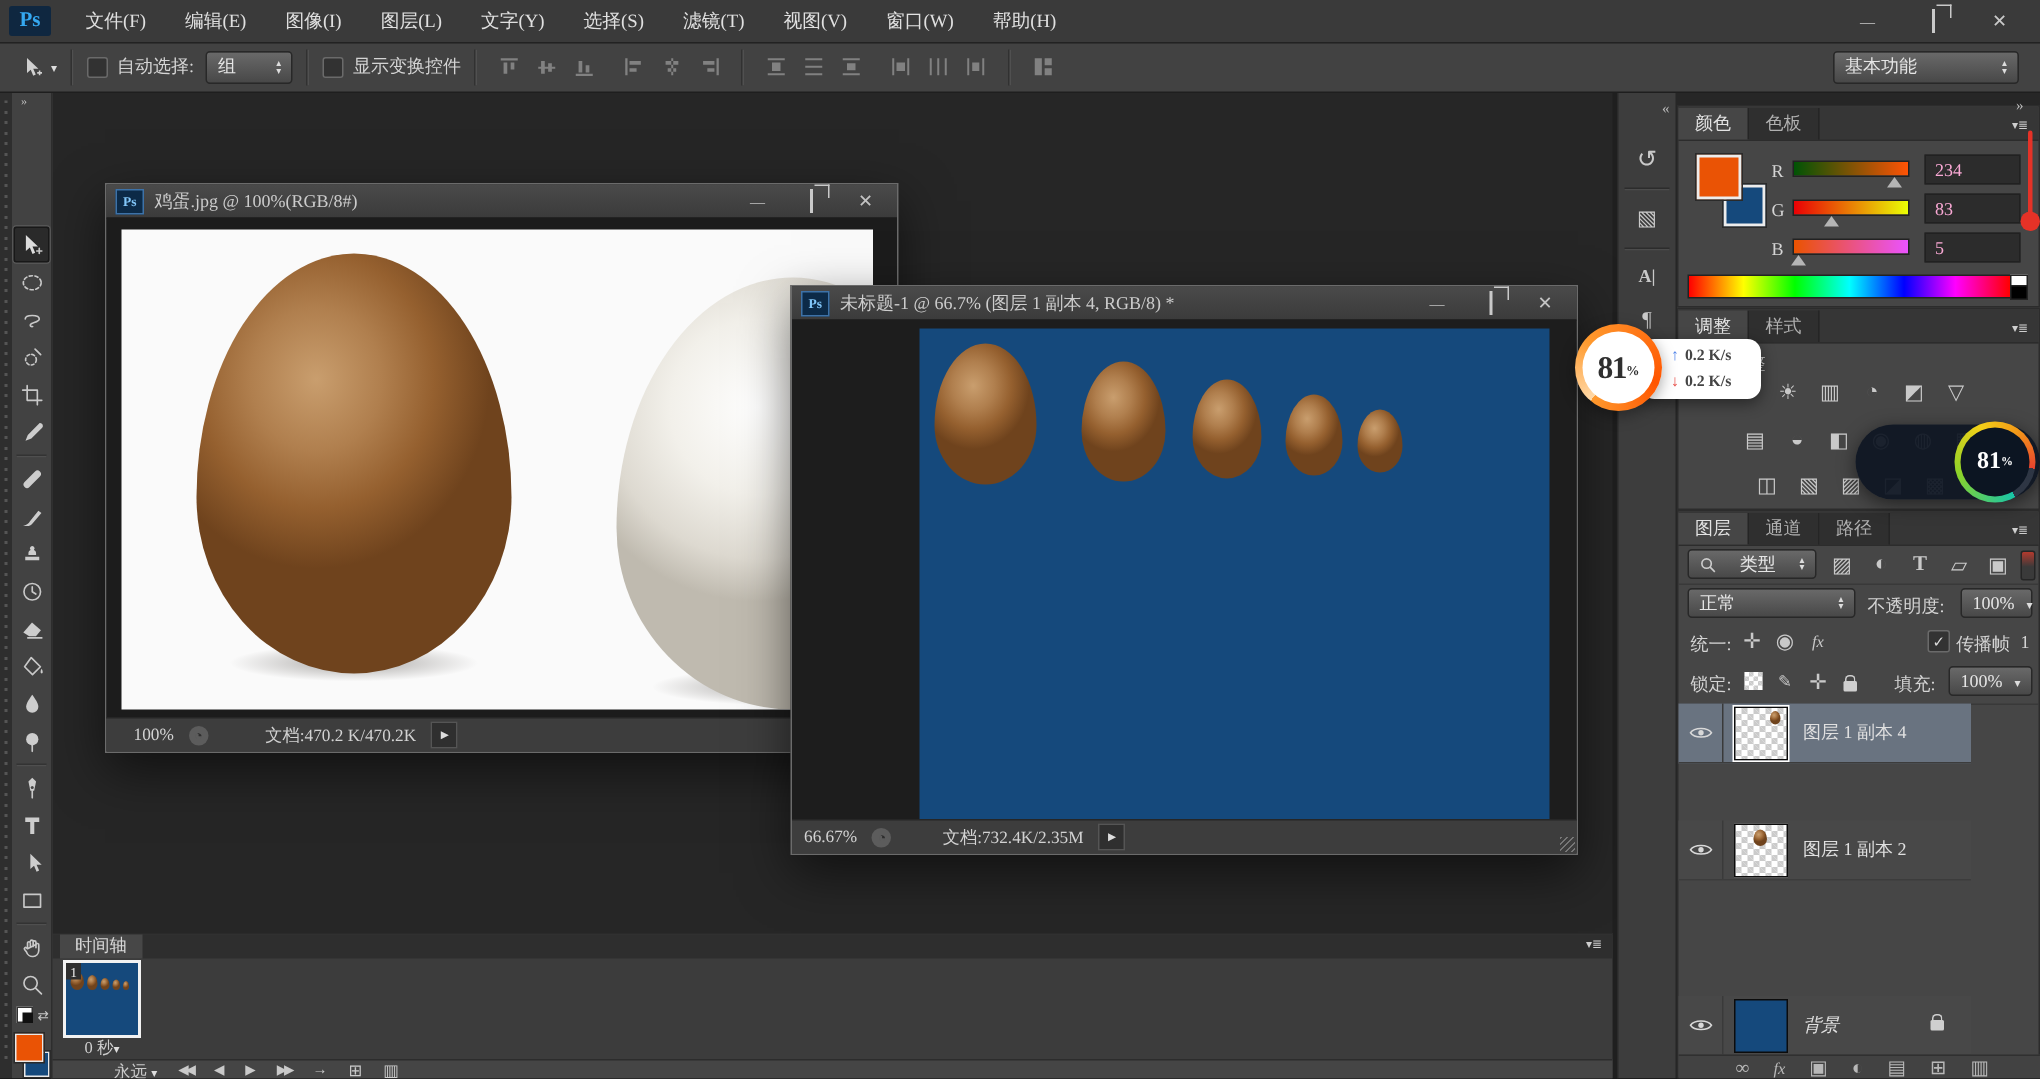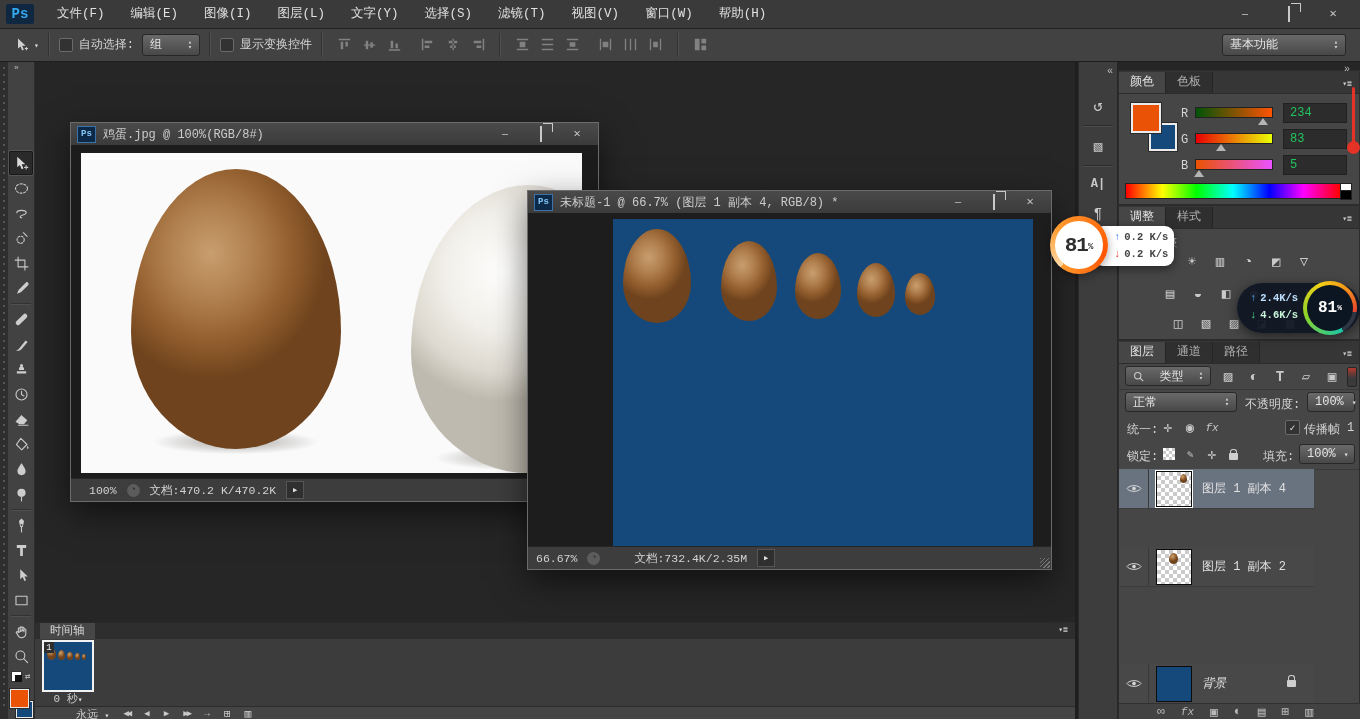--- a/index.html
+++ b/index.html
@@ -1,17 +1,17 @@
 <!DOCTYPE html>
 <html><head>
 <meta charset="utf-8">
 <style>
   html,body{margin:0;padding:0;background:#111}
   #app{position:relative;width:1360px;height:719px;background:#262626;overflow:hidden;
-       font-family:Liberation Mono, monospace;font-size:12px;color:#d4d4d4}
+       font-family:Liberation Serif, serif;font-size:12px;color:#d4d4d4}
   .abs{position:absolute}
   
   .menubar{position:absolute;left:0;top:0;width:1360px;height:28px;background:#3a3a3a;border-bottom:1px solid #222;display:flex;align-items:center;z-index:20}
   .pslogo{width:28px;height:20px;margin:0 10px 0 6px;background:#0f2740;color:#35a8f0;font-weight:bold;font-size:14px;display:flex;align-items:center;justify-content:center;border-radius:2px}
   .menu{padding:0 13px;line-height:28px;font-size:12.5px;color:#e0e0e0;cursor:default}
   .winctrls{margin-left:auto;display:flex;gap:22px;padding-right:16px;color:#c9c9c9;align-items:center}
   .wbtn{width:22px;text-align:center;font-size:12px;height:18px;line-height:18px}
   .i-min::before{content:"—";font-size:10px}
   .i-close::before{content:"✕"}
   .i-restore{position:relative;width:11px;height:10px;border:1px solid #c9c9c9;margin-top:4px}
@@ -64,21 +64,21 @@
   .i-history::before{content:"↺";font-size:16px}
   .i-3d::before{content:"▧";font-size:14px}
   .i-char::before{content:"A|";font-size:12px;font-weight:bold}
   .i-para::before{content:"¶";font-size:14px}
   .panel{position:absolute;left:1118px;width:242px;background:#464646;border:1px solid #2c2c2c;box-sizing:border-box;z-index:10}
   .ptabs{height:22px;background:#363636;display:flex;align-items:flex-end;border-bottom:1px solid #2c2c2c}
   .ptab{height:21px;padding:0 11px;line-height:21px;background:#2f2f2f;color:#b0b0b0;border-right:1px solid #252525;font-size:12px}
   .ptab.on{background:#464646;color:#e3e3e3}
   .pmenu{margin-left:auto;padding:5px 7px;font-size:8px;color:#cfcfcf}
   .pmenu::before{content:"▾≣"}
-  .vbox{background:#2c2c2c;border:1px solid #212121;height:20px;display:flex;align-items:center;padding:0 6px;color:#22c55e;box-sizing:border-box}
+  .vbox{background:#2c2c2c;border:1px solid #212121;height:20px;display:flex;align-items:center;padding:0 6px;color:#f9a8d4;box-sizing:border-box}
   .track{position:absolute;height:9px;border:1px solid #222}
   .thumbtri{position:absolute;width:0;height:0;border-left:5px solid transparent;border-right:5px solid transparent;border-bottom:7px solid #b5b5b5;top:10px}
   .adjicon{position:absolute;width:22px;height:19px;display:flex;align-items:center;justify-content:center;color:#c9c9c9;font-size:14px}
   .checker{background-color:#fff;background-image:linear-gradient(45deg,#cbcbcb 25%,transparent 25%,transparent 75%,#cbcbcb 75%),linear-gradient(45deg,#cbcbcb 25%,transparent 25%,transparent 75%,#cbcbcb 75%);background-size:8px 8px;background-position:0 0,4px 4px}
   .lrow{position:absolute;left:0;width:195px;height:39px;display:flex;align-items:center;border-bottom:1px solid #3c3c3c;background:#484848}
   .lrow.sel{background:#697380}
   .eyebox{width:29px;height:39px;display:flex;align-items:center;justify-content:center;border-right:1px solid #3a3a3a;flex:none}
   .lthumb{position:relative;width:34px;height:34px;border:1px solid #0c0c0c;margin-left:7px;flex:none;overflow:hidden}
   .lthumb.selected{outline:1px solid #fff}
   .lname{margin-left:10px;font-size:12px;color:#e0e0e0;white-space:nowrap}
@@ -413,21 +413,21 @@
       <div class="abs" style="left:10px;top:8px;width:501px;height:320px;background:#fafafa;overflow:hidden">
         <span class="eggshadow" style="left:40px;top:272px;width:230px;height:34px"></span>
         <span class="egg brown" style="left:50px;top:16px;width:210px;height:280px"></span>
         <span class="eggshadow" style="left:320px;top:288px;width:240px;height:34px"></span>
         <span class="egg white" style="left:330px;top:32px;width:235px;height:288px"></span>
       </div>
     </div>
     <div class="sbar">
       <span style="margin-left:18px">100%</span>
       <span class="sicon">◔</span>
-      <span style="">文档:470.2 K/470.2K</span>
+      <span style="margin-left:28px">文档:470.2 K/470.2K</span>
       <span class="playbtn"></span>
     </div>
   </div>
 
   <div class="docwin" style="left:527px;top:190px;width:523px;height:378px;z-index:6">
     <div class="tbar">
       <span class="minips">Ps</span>
       <span>未标题-1 @ 66.7% (图层 1 副本 4, RGB/8) *</span>
       <span class="tctrl">
         <span class="wbtn i-min"></span>
@@ -646,30 +646,20 @@
           <span class="i-down" style="color:#e8504a"></span>
           <span>0.2 K/s</span>
         </div>
     </div>
     <div class="ring">
       <span class="ringtxt"><span>81</span><span class="pct">%</span></span>
     </div>
   </div>
 
   <div class="darkpill">
-    <div style="padding-top:7px">
-      <div class="dp-row" style="color:#bfe0ff">
-          <span class="i-up" style="color:#45a6ff"></span>
-          <span>2.4K/s</span>
-        </div>
-      <div class="dp-row" style="color:#c8f5d8">
-          <span class="i-down" style="color:#3ddc84"></span>
-          <span>4.6K/s</span>
-        </div>
-    </div>
     <div class="dring">
       <span class="dringtxt"><span>81</span><span class="pct">%</span></span>
     </div>
   </div>
 
   <div class="redline"></div>
   <div class="reddot"></div>
 
 </div>
 

